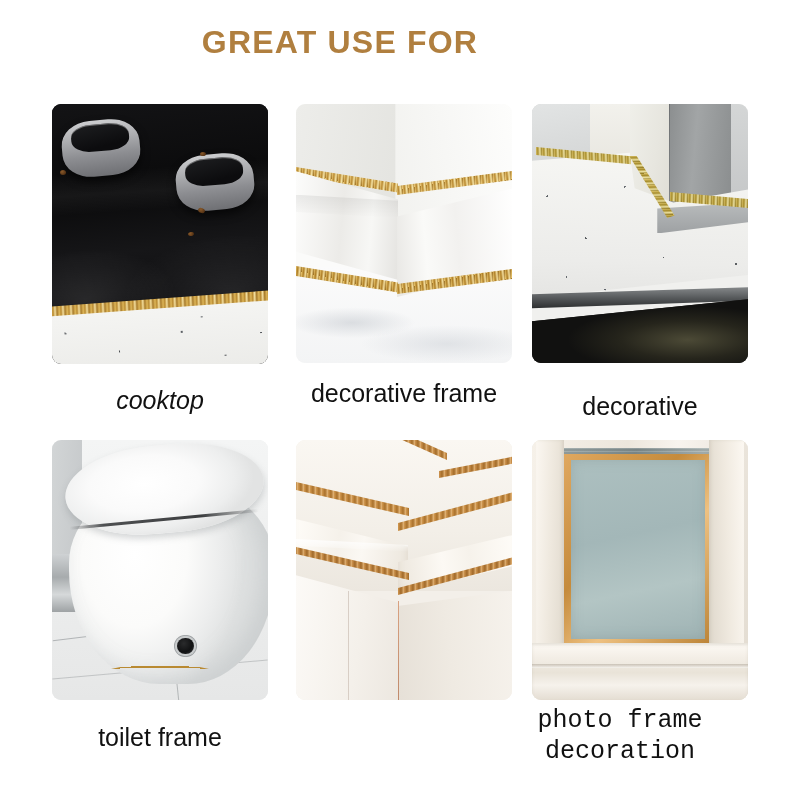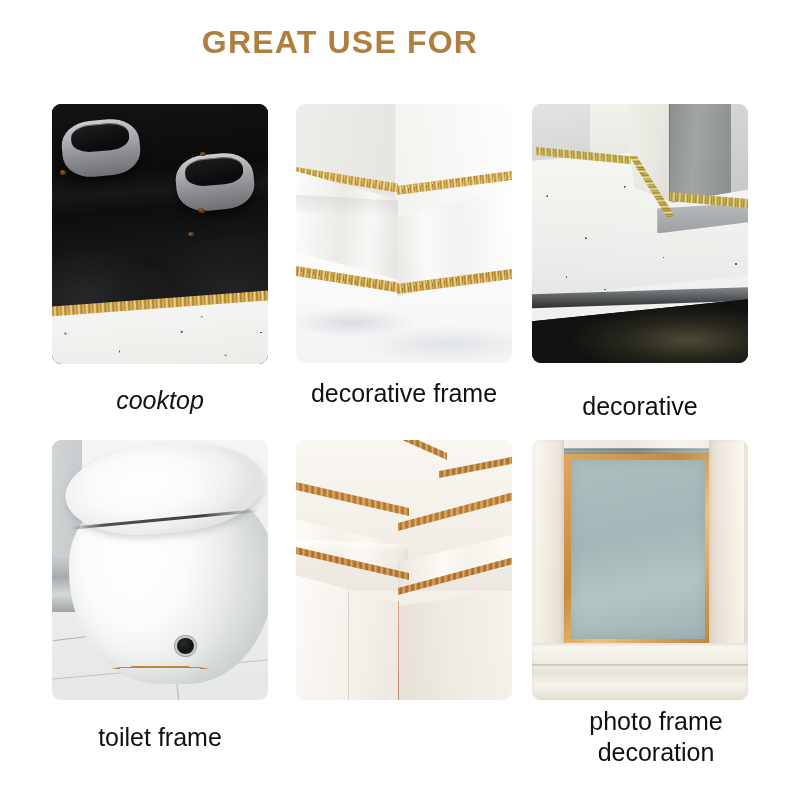--- a/index.html
+++ b/index.html
@@ -410,21 +410,21 @@
       linear-gradient(168deg,#adc0c0 0%, #a3b7b8 42%, #b3c5c4 70%, #9fb3b4 100%);
     box-shadow: inset 0 0 12px rgba(120,140,140,0.35);
   }
 
   
   #cap-cooktop    { left: 52px;  top: 385px; width: 216px; font-style: italic; }
   #cap-thread     { left: 278px; top: 378px; width: 252px; }
   #cap-washbasin  { left: 532px; top: 391px; width: 216px; }
   #cap-toilet     { left: 52px;  top: 722px; width: 216px; }
   #cap-ceiling    { left: 296px; top: 726px; width: 216px; }
-  #cap-frame      { left: 540px; top: 706px; width: 232px; }
+  #cap-frame      { left: 504px; top: 706px; width: 232px; font-family: Liberation Mono, monospace; }
 </style>
 </head>
 <body>
 
 <div id="page">
 
   <div class="heading">GREAT USE FOR</div>
 
   <div class="tile" id="tile-cooktop">
     <div class="layer ck-glass"></div>

